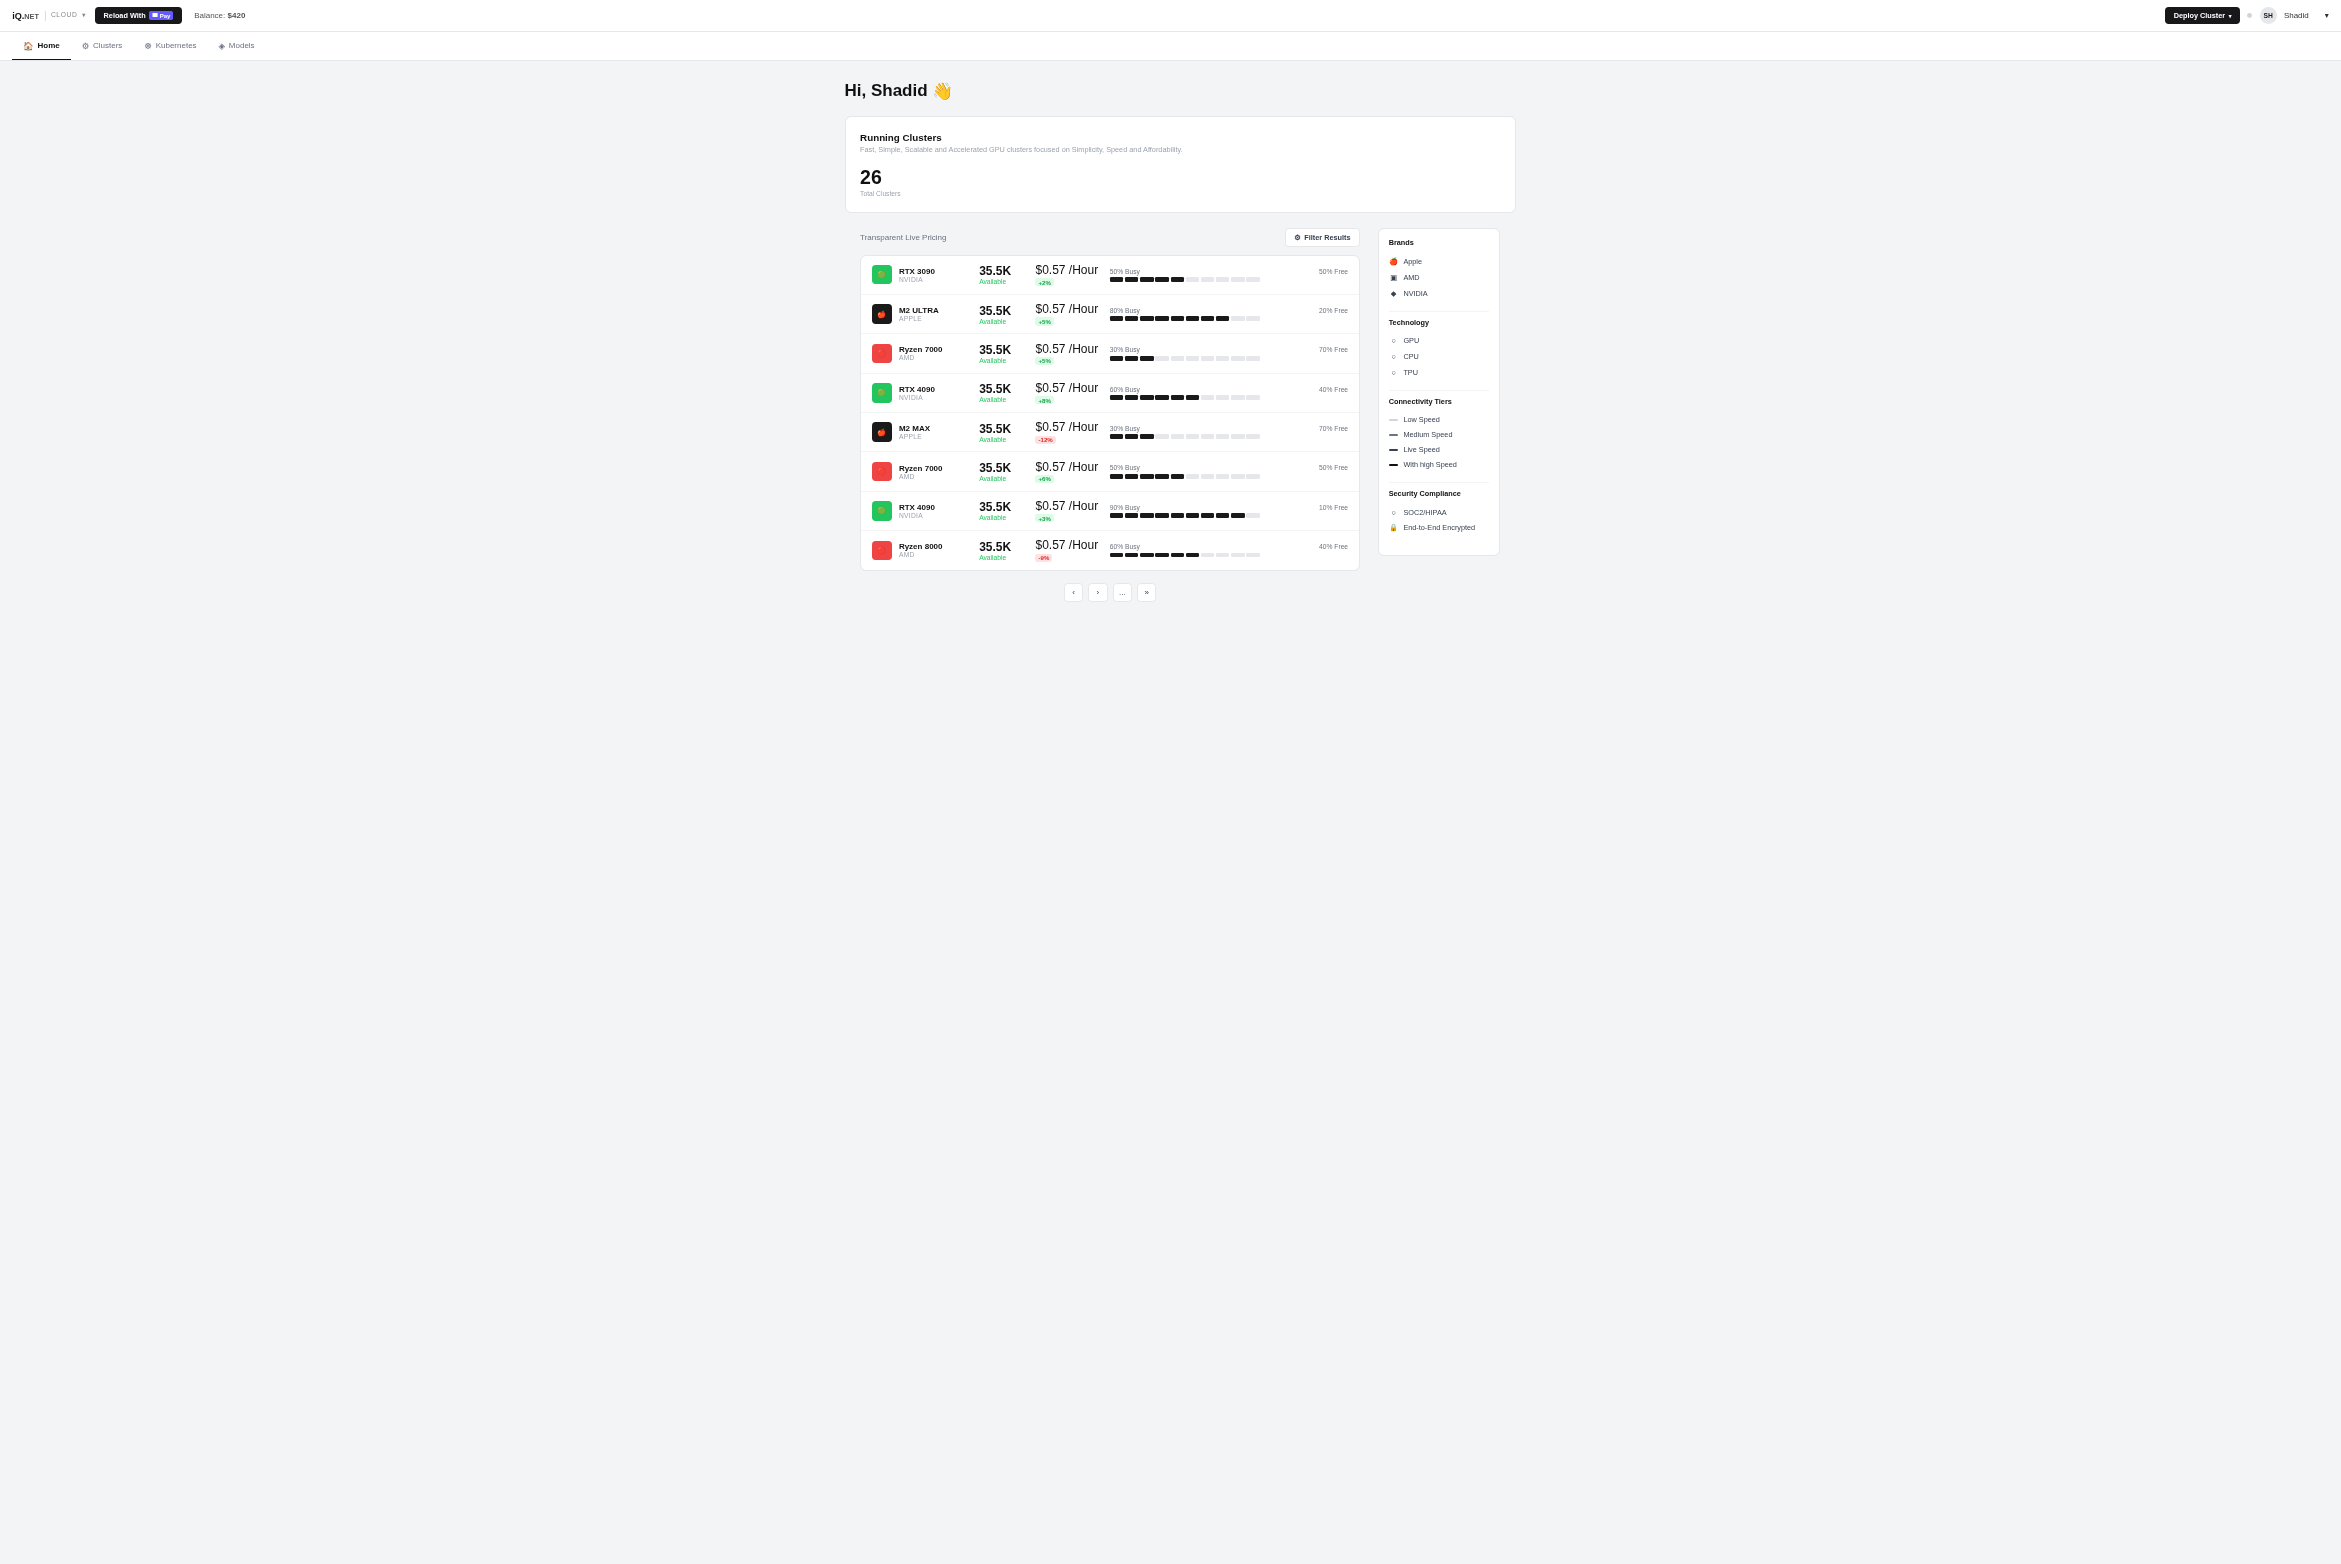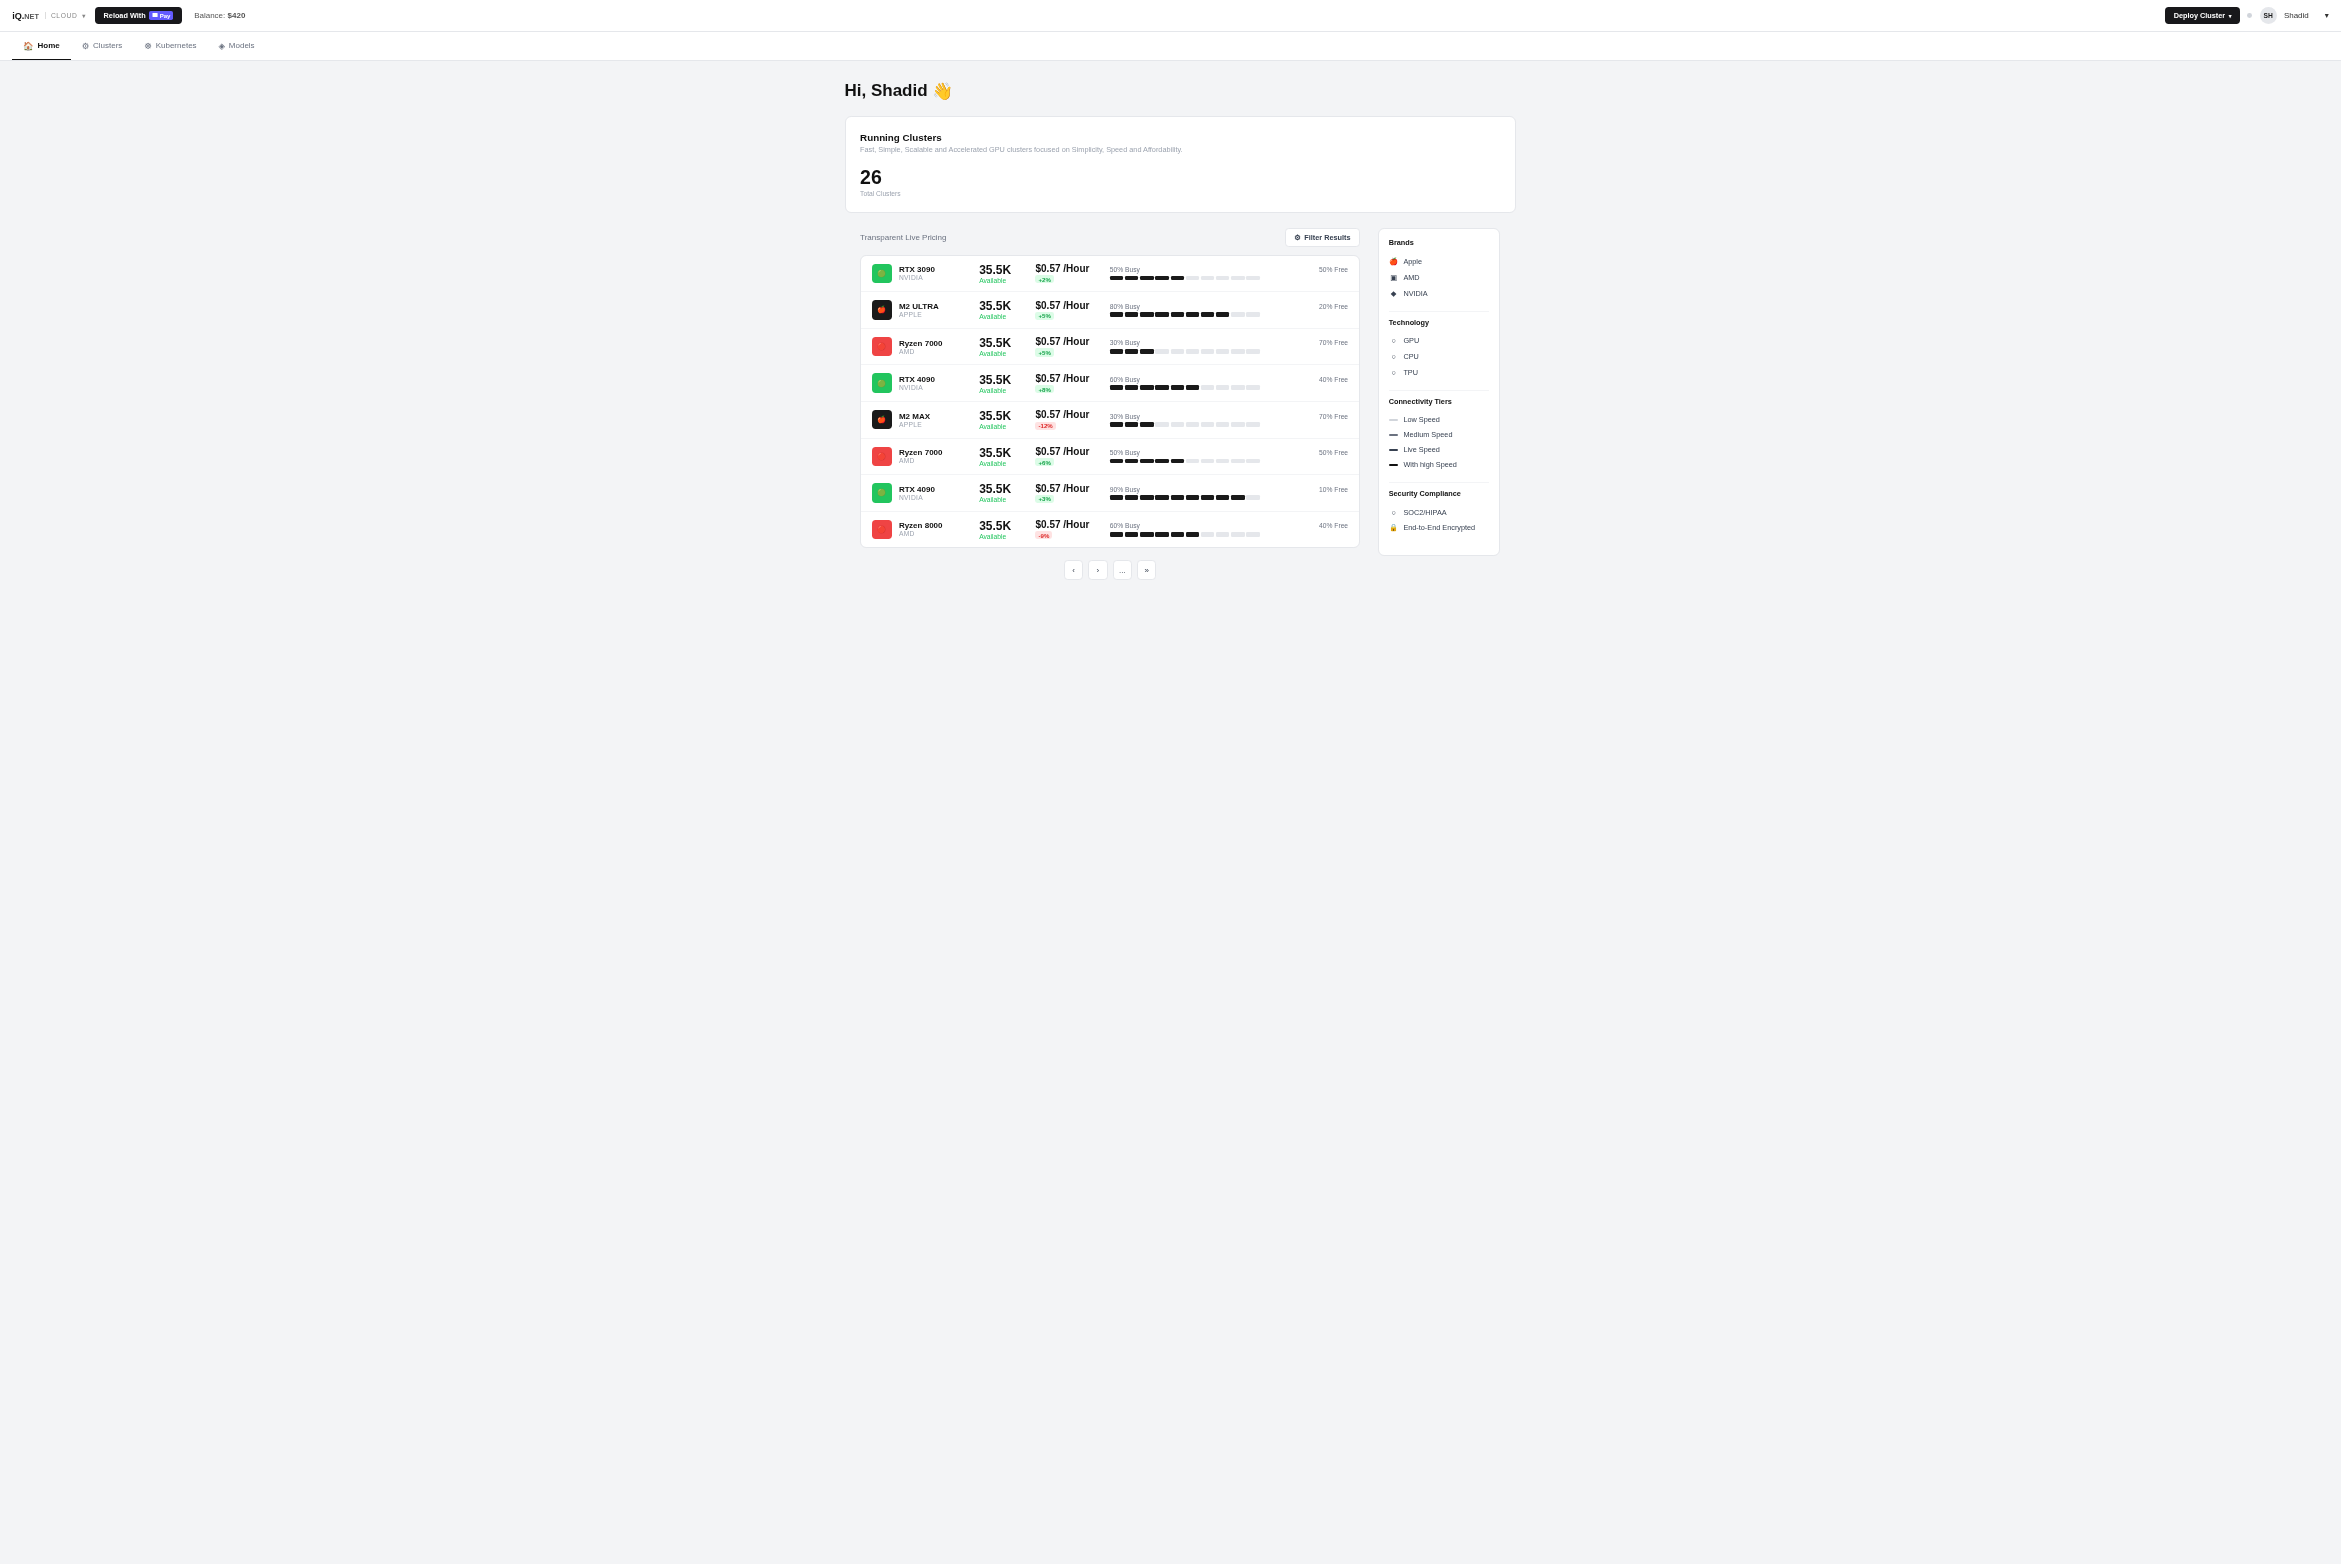--- a/index.html
+++ b/index.html
@@ -10,21 +10,20 @@
       background: #fff;
       border-bottom: 0.6px solid #e5e7eb;
       display: flex;
       align-items: center;
       padding: 0 12.2px;
       height: 32px;
       gap: 9.8px;
     }
     .logo {
       display: flex;
-      align-items: center;
       gap: 3.7px;
       font-weight: 700;
       font-size: 9.1px;
       color: #111;
       text-decoration: none;
     }
     .logo-cloud { font-size: 6.7px; font-weight: 400; color: #888; letter-spacing: 0.6px; text-transform: uppercase; border-left: 0.6px solid #ddd; padding-left: 4.9px; margin-left: 2.4px; }
     .logo-chevron { color: #888; font-size: 6.1px; margin-left: 1.2px; }
     .reload-btn {
       background: #18181b;
@@ -166,21 +165,21 @@
 
     .cluster-name-col { min-width: 73px; }
     .cluster-name { font-size: 8px; font-weight: 700; color: #111; }
     .cluster-brand { font-size: 6.7px; color: #9ca3af; text-transform: uppercase; letter-spacing: 0.3px; }
 
     .cluster-nodes-col { min-width: 49px; }
     .cluster-nodes { font-size: 12px; font-weight: 600; color: #111; }
     .cluster-available { font-size: 6.7px; color: #22c55e; }
 
     .cluster-price-col { min-width: 67px; }
-    .cluster-price { font-size: 10px; font-weight: 700; color: #111; }
+    .cluster-price { font-size: 12px; font-weight: 400; color: #111; }
     .price-badge {
       display: inline-flex; align-items: center; gap: 1.2px;
       font-size: 6.1px; font-weight: 700;
       border-radius: 2.4px;
       padding: 0.6px 3px;
       margin-top: 1.2px;
     }
     .price-badge.green { background: #dcfce7; color: #16a34a; }
     .price-badge.red { background: #fee2e2; color: #dc2626; }
 

